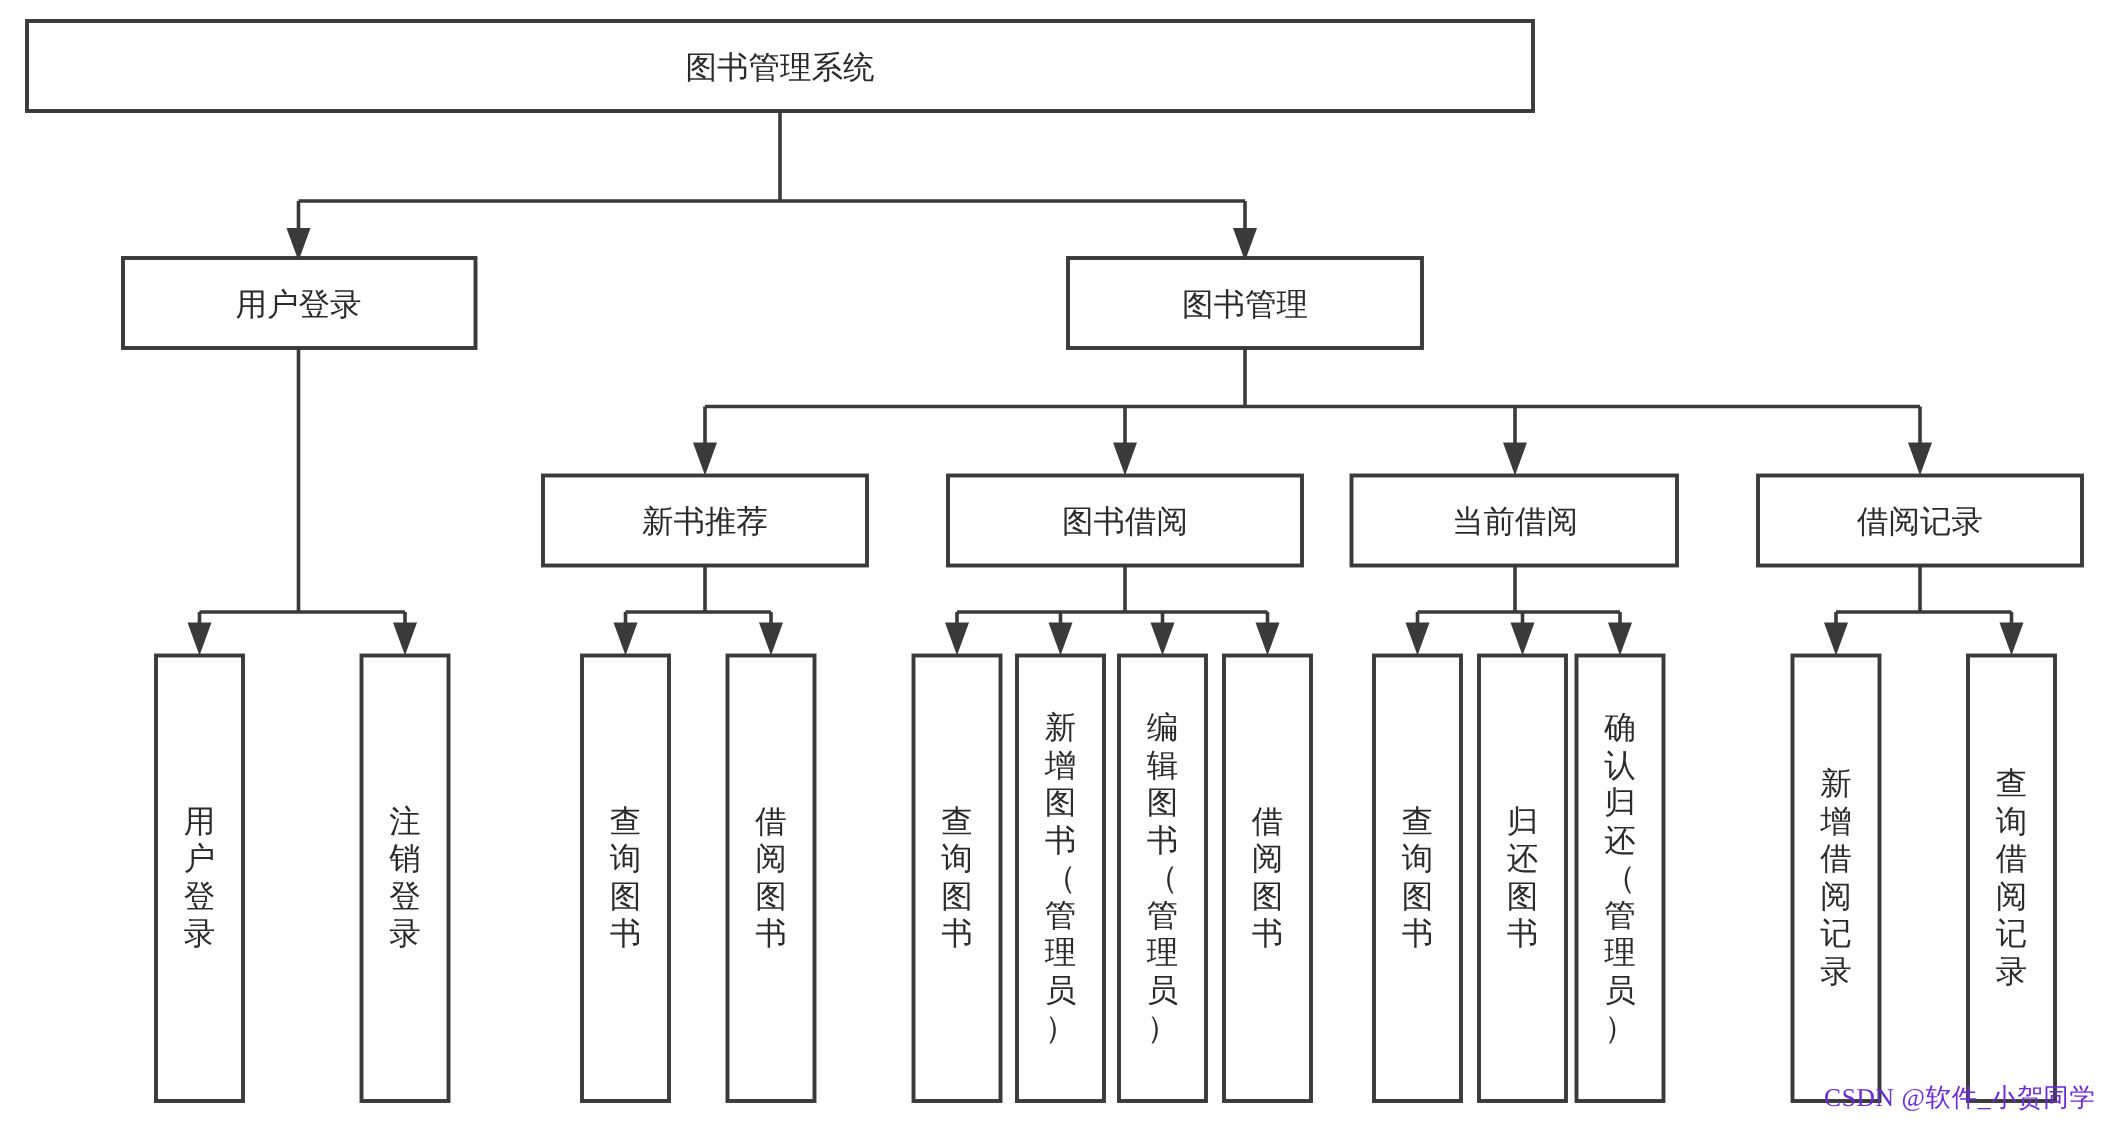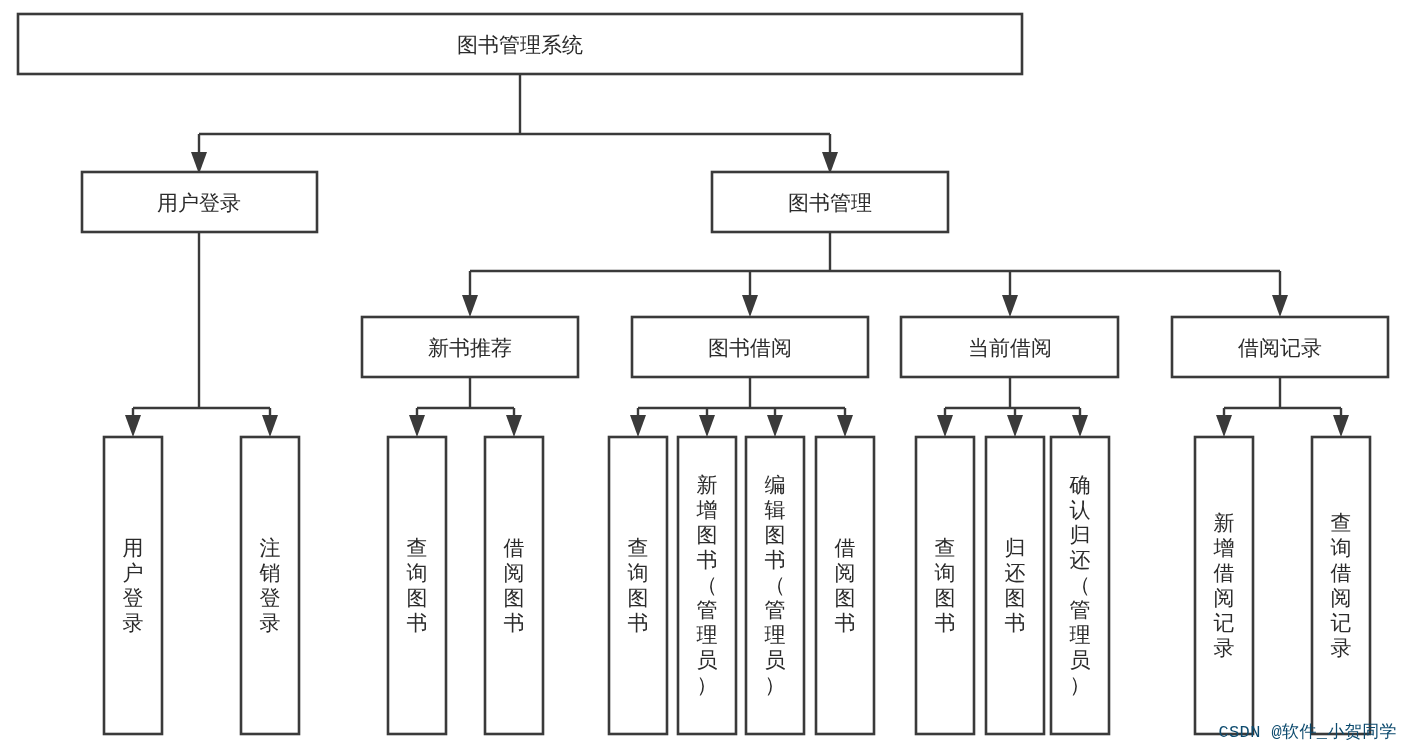--- a/index.html
+++ b/index.html
@@ -50,23 +50,23 @@
     fill: none;
   }
   .arrow-head {
     fill: #3a3a3a;
     stroke: none;
   }
   .watermark-text {
     position: absolute;
     right: 8px;
     bottom: 4px;
-    font-family: Liberation Mono, monospace;
+    font-family: Liberation Serif, serif;
     font-size: 17px;
-    color: #0c4a6e;
+    color: #6d28d9;
     white-space: nowrap;
     letter-spacing: 0.4px;
   }
 </style>
 </head>
 <body>
 
 <div id="diagram-root">
 
   <svg id="tree-svg" viewBox="0 0 1405 747">

